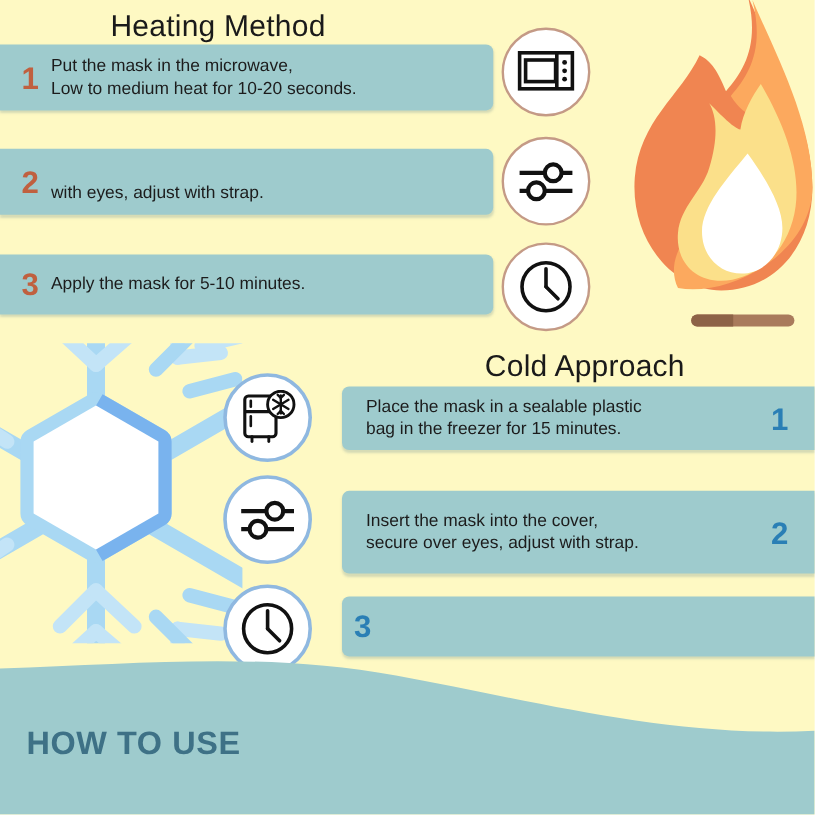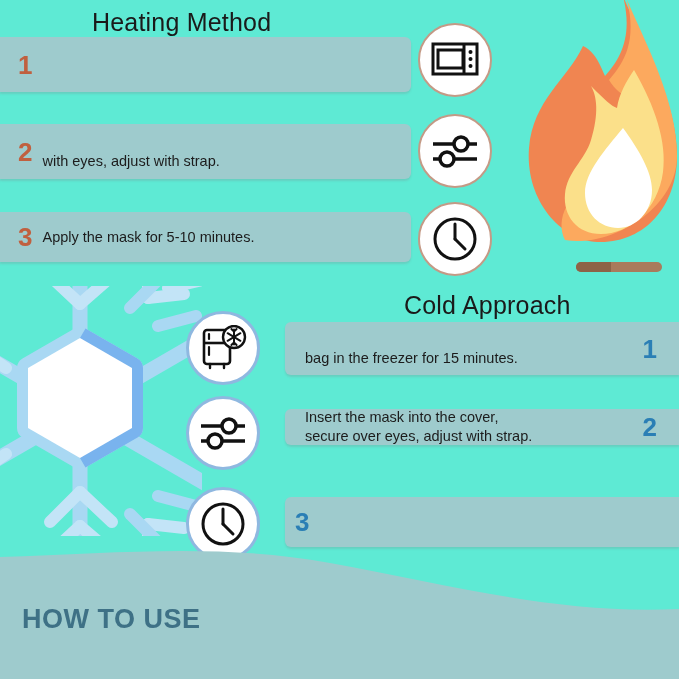--- a/index.html
+++ b/index.html
@@ -4,21 +4,21 @@
 <style>
   html, body {
     margin: 0;
     padding: 0;
     background: #ffffff;
   }
   #page {
     position: relative;
     width: 679px;
     height: 679px;
-    background: #5eead4;
+    background: #fef9c3;
     overflow: hidden;
     font-family: "Liberation Sans", sans-serif;
   }
 
   
   .section-title {
     position: absolute;
     font-size: 25px;
     font-weight: 400;
     color: #1a1a1a;
@@ -178,20 +178,24 @@
       <path d="M118 52 L170 82 L170 142 L118 172 L66 142 L66 82 Z" fill="none" stroke="#a9d8f3" stroke-width="22" stroke-linejoin="round"></path>
       <path d="M118 52 L170 82 L170 142 L118 172" fill="none" stroke="#79b3ee" stroke-width="22" stroke-linejoin="round"></path>
       <path d="M118 52 L170 82 L170 142 L118 172 L66 142 L66 82 Z" fill="#ffffff"></path>
     </svg>
   </div>
 
   <div class="section-title" id="heating-title">Heating Method</div>
 
   <div class="step-bar hot" style="left:0px; top:37px; width:411px; height:55px;">
     <span class="step-num hot">1</span>
+    <span class="step-text">
+      <span>Put the mask in the microwave,</span><br>
+      <span>Low to medium heat for 10-20 seconds.</span>
+    </span>
   </div>
   <div class="icon-badge hot" style="left:418px; top:23px;">
     <svg width="48" height="40" viewBox="0 0 48 40" aria-hidden="true">
       <rect x="2" y="4" width="44" height="30" fill="none" stroke="#111" stroke-width="3"></rect>
       <rect x="7" y="10" width="25" height="18" fill="none" stroke="#111" stroke-width="3"></rect>
       <line x1="33" y1="4" x2="33" y2="34" stroke="#111" stroke-width="3"></line>
       <circle cx="39.5" cy="12" r="2" fill="#111"></circle>
       <circle cx="39.5" cy="19" r="2" fill="#111"></circle>
       <circle cx="39.5" cy="26" r="2" fill="#111"></circle>
     </svg>
@@ -222,21 +226,21 @@
       <circle cx="23" cy="23" r="20" fill="none" stroke="#111" stroke-width="3"></circle>
       <line x1="23" y1="23" x2="23" y2="8" stroke="#111" stroke-width="3" stroke-linecap="round"></line>
       <line x1="23" y1="23" x2="33" y2="33" stroke="#111" stroke-width="3" stroke-linecap="round"></line>
     </svg>
   </div>
 
   <div class="section-title" id="cold-title">Cold Approach</div>
 
   <div class="step-bar cold" style="left:285px; top:322px; width:394px; height:53px;">
     <span class="step-text cold">
-      <br>
+      <span>Place the mask in a sealable plastic</span><br>
       <span>bag in the freezer for 15 minutes.</span>
     </span>
     <span class="step-num cold">1</span>
   </div>
   <div class="icon-badge cold" style="left:186px; top:311px;">
     <svg width="50" height="46" viewBox="0 0 50 46" aria-hidden="true">
       <rect x="6" y="5" width="26" height="34" rx="3" fill="none" stroke="#111" stroke-width="2.6"></rect>
       <line x1="6" y1="18" x2="32" y2="18" stroke="#111" stroke-width="2.6"></line>
       <line x1="11" y1="9" x2="11" y2="14" stroke="#111" stroke-width="2.2" stroke-linecap="round"></line>
       <line x1="11" y1="22" x2="11" y2="30" stroke="#111" stroke-width="2.2" stroke-linecap="round"></line>
@@ -248,21 +252,21 @@
         <line x1="29.6" y1="8.2" x2="42.4" y2="15.8"></line>
         <line x1="29.6" y1="15.8" x2="42.4" y2="8.2"></line>
         <line x1="36" y1="6.6" x2="33.4" y2="4"></line>
         <line x1="36" y1="6.6" x2="38.6" y2="4"></line>
         <line x1="36" y1="17.4" x2="33.4" y2="20"></line>
         <line x1="36" y1="17.4" x2="38.6" y2="20"></line>
       </g>
     </svg>
   </div>
 
-  <div class="step-bar cold" style="left:285px; top:409px; width:394px; height:36px;">
+  <div class="step-bar cold" style="left:285px; top:409px; width:394px; height:69px;">
     <span class="step-text cold">
       <span>Insert the mask into the cover,</span><br>
       <span>secure over eyes, adjust with strap.</span>
     </span>
     <span class="step-num cold">2</span>
   </div>
   <div class="icon-badge cold" style="left:186px; top:396px;">
     <svg width="50" height="40" viewBox="0 0 50 40" aria-hidden="true">
       <line x1="3" y1="13" x2="47" y2="13" stroke="#111" stroke-width="3.5"></line>
       <circle cx="31" cy="13" r="7" fill="#fff" stroke="#111" stroke-width="3.5"></circle>

